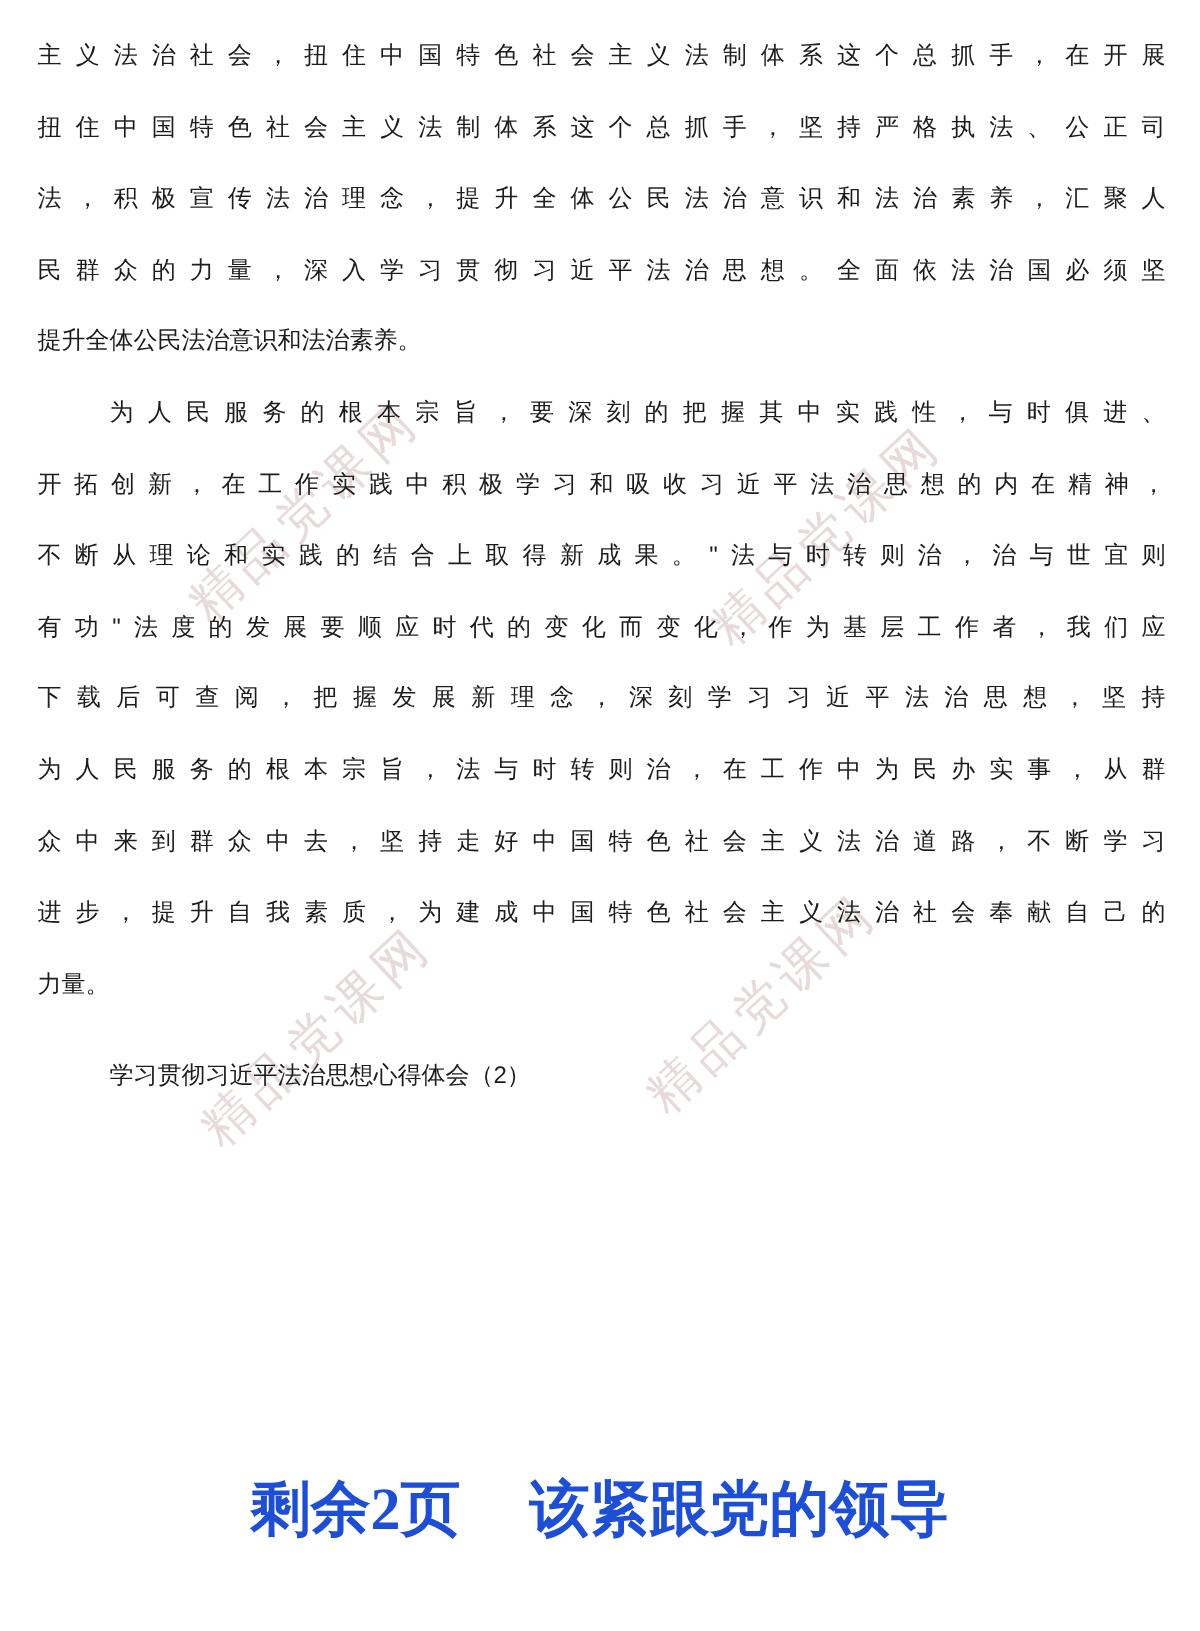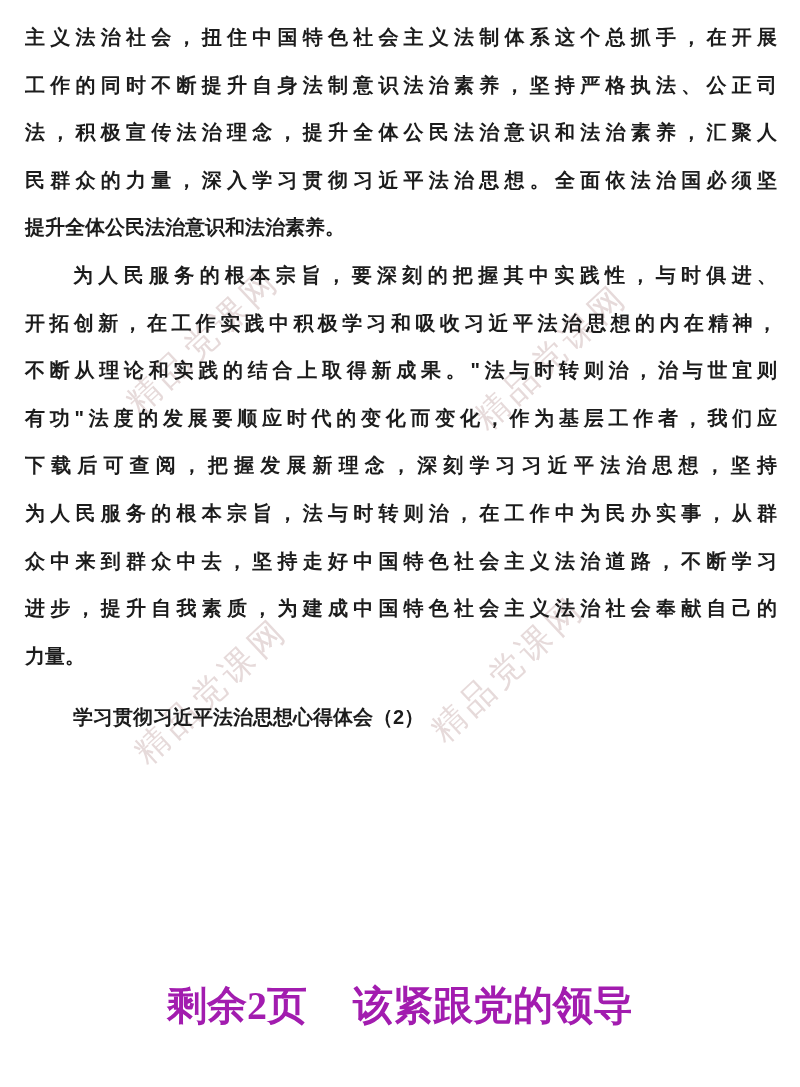--- a/index.html
+++ b/index.html
@@ -37,23 +37,22 @@
     position: absolute;
     left: 25px;
     right: 23px;
     top: 14px;
     z-index: 2;
   }
   .para { margin: 0; padding: 0; }
   .line {
     height: 47.6px;
     line-height: 47.6px;
-    font-size: 20px;
+    font-size: 16px;
     white-space: normal;
-    font-weight: bold;
   }
   .line.j {
     text-align: justify;
     text-align-last: justify;
   }
   .line.indent { text-indent: 48px; }
   .para.heading { margin-top: 14px; }
   .para.after-heading { margin-top: 12px; }
   
   .footer {
@@ -79,39 +78,39 @@
   <div class="watermark-layer" id="wm-layer">
       <span class="wm" style="left: 203px; top: 341px; color: rgb(230, 218, 218); transform: translate(-50%, -50%) rotate(-43deg);">精品党课网</span>
       <span class="wm" style="left: 551px; top: 357px; color: rgb(230, 218, 218); transform: translate(-50%, -50%) rotate(-43deg);">精品党课网</span>
       <span class="wm" style="left: 211px; top: 691px; color: rgb(230, 218, 218); transform: translate(-50%, -50%) rotate(-43deg);">精品党课网</span>
       <span class="wm" style="left: 508px; top: 669px; color: rgb(230, 218, 218); transform: translate(-50%, -50%) rotate(-43deg);">精品党课网</span>
     </div>
 
   <div class="doc" id="doc-body" style="color: rgb(28, 28, 28);">
       <div class="para">
         <div class="line j">主义法治社会，扭住中国特色社会主义法制体系这个总抓手，在开展</div>
-        <div class="line j">工作的同时不断提升自身法制意识法治素养，坚持严格执法、公正司</div>
+        <div class="line j">扭住中国特色社会主义法制体系这个总抓手，坚持严格执法、公正司</div>
         <div class="line j">法，积极宣传法治理念，提升全体公民法治意识和法治素养，汇聚人</div>
         <div class="line j">民群众的力量，深入学习贯彻习近平法治思想。全面依法治国必须坚</div>
         <div class="line">提升全体公民法治意识和法治素养。</div>
       </div>
       <div class="para">
         <div class="line j indent">为人民服务的根本宗旨，要深刻的把握其中实践性，与时俱进、</div>
         <div class="line j">开拓创新，在工作实践中积极学习和吸收习近平法治思想的内在精神，</div>
         <div class="line j">不断从理论和实践的结合上取得新成果。"法与时转则治，治与世宜则</div>
         <div class="line j">有功"法度的发展要顺应时代的变化而变化，作为基层工作者，我们应</div>
         <div class="line j">下载后可查阅，把握发展新理念，深刻学习习近平法治思想，坚持</div>
         <div class="line j">为人民服务的根本宗旨，法与时转则治，在工作中为民办实事，从群</div>
         <div class="line j">众中来到群众中去，坚持走好中国特色社会主义法治道路，不断学习</div>
         <div class="line j">进步，提升自我素质，为建成中国特色社会主义法治社会奉献自己的</div>
         <div class="line">力量。</div>
       </div>
       <div class="para heading">
         <div class="line indent">学习贯彻习近平法治思想心得体会（2）</div>
       </div>
     </div>
 
-  <div class="footer" style="color: #a21caf;">
+  <div class="footer" style="color: #1d4ed8;">
     <span>剩余2页</span>
     <span>该紧跟党的领导</span>
   </div>
 
 </div>
 
 </body></html>

